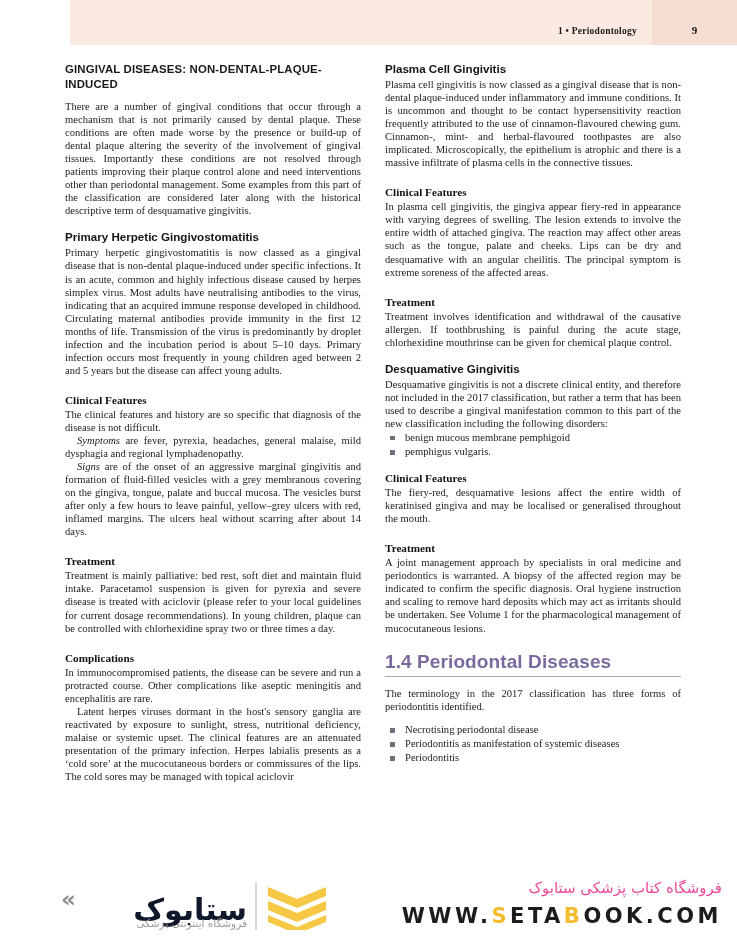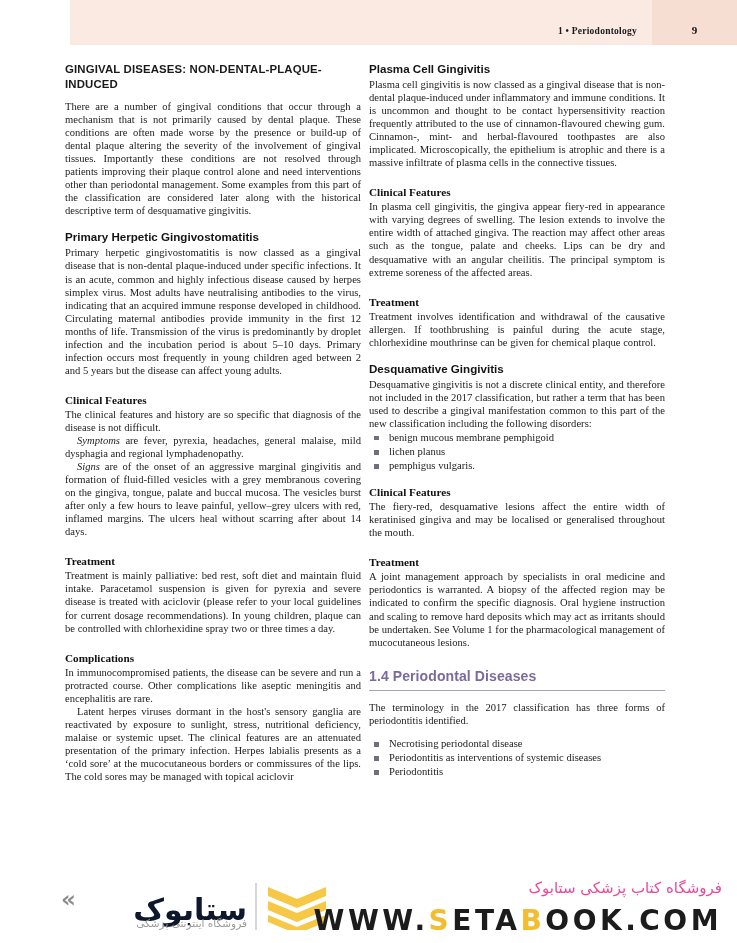--- a/index.html
+++ b/index.html
@@ -80,21 +80,21 @@
     overflow: hidden;
   }
   .col {
     position: absolute;
     top: 0;
     width: 296px;
     height: 808px;
     overflow: hidden;
   }
   .col.left  { left: 0; }
-  .col.right { left: 304px; }
+  .col.right { left: 320px; }
 
   
   h1.sect-head {
     margin: 0 0 9px 0;
     font-family: "Liberation Sans", sans-serif;
     font-size: 11.4px;
     font-weight: bold;
     line-height: 14.5px;
     letter-spacing: 0.15px;
     color: #1a1a1a;
@@ -160,21 +160,21 @@
     display: block;
   }
 
   
   .num-section {
     margin: 0;
   }
   h1.purple-head {
     margin: 0 0 4px 0;
     font-family: "Liberation Sans", sans-serif;
-    font-size: 14px;
+    font-size: 19px;
     font-weight: bold;
     line-height: 20px;
     letter-spacing: 0.1px;
     color: #7a6a9e;
   }
   .purple-rule {
     width: 100%;
     height: 1.4px;
     background: #a9a3b8;
     margin: 0 0 10px 0;
@@ -267,21 +267,21 @@
     font-size: 15px;
     direction: rtl;
     color: #ec4899;
     white-space: nowrap;
   }
   #footer-url {
     position: absolute;
     right: 15px;
     top: 31px;
     font-family: "DejaVu Sans", sans-serif;
-    font-size: 28px;
+    font-size: 21px;
     font-weight: bold;
     letter-spacing: 3.5px;
     color: #1c1c1c;
     white-space: nowrap;
   }
   #footer-url .hl { color: #f4bd2f; }
 </style>
 </head>
 <body>
 
@@ -342,21 +342,20 @@
       <h3 class="minor-head">Treatment</h3>
       <p class="body">Treatment involves identification and withdrawal of the causative allergen. If toothbrushing is painful during the acute stage, chlorhexidine mouthrinse can be given for chemical plaque control.</p>
 
       <div class="gap-md"></div>
 
       <h2 class="sub-head">Desquamative Gingivitis</h2>
       <p class="body">Desquamative gingivitis is not a discrete clinical entity, and therefore not included in the 2017 classification, but rather a term that has been used to describe a gingival manifestation common to this part of the new classification including the following disorders:</p>
 
       <ul class="sq-list">
         <li><span class="sq"></span><span>benign mucous membrane pemphigoid</span></li>
-        <li><span class="sq"></span><span>lichen planus</span></li>
         <li><span class="sq"></span><span>pemphigus vulgaris.</span></li>
       </ul>
 
       <div class="gap-md"></div>
 
       <h3 class="minor-head">Clinical Features</h3>
       <p class="body">The fiery-red, desquamative lesions affect the entire width of keratinised gingiva and may be localised or generalised throughout the mouth.</p>
 
       <div class="gap-lg"></div>
 
@@ -367,21 +366,21 @@
 
       <div class="num-section">
         <h1 class="purple-head">1.4 Periodontal Diseases</h1>
         <div class="purple-rule"></div>
         <p class="body">The terminology in the 2017 classification has three forms of periodontitis identified.</p>
 
         <div class="gap-sm"></div>
 
         <ul class="sq-list">
           <li><span class="sq"></span><span>Necrotising periodontal disease</span></li>
-          <li><span class="sq"></span><span>Periodontitis as interventions of systemic diseases</span></li>
+          <li><span class="sq"></span><span>Periodontitis as manifestation of systemic diseases</span></li>
           <li><span class="sq"></span><span>Periodontitis</span></li>
         </ul>
 
         <div class="gap-sm"></div>
 
       </div>
     </div>
   </div>
 
   <div id="footer">

